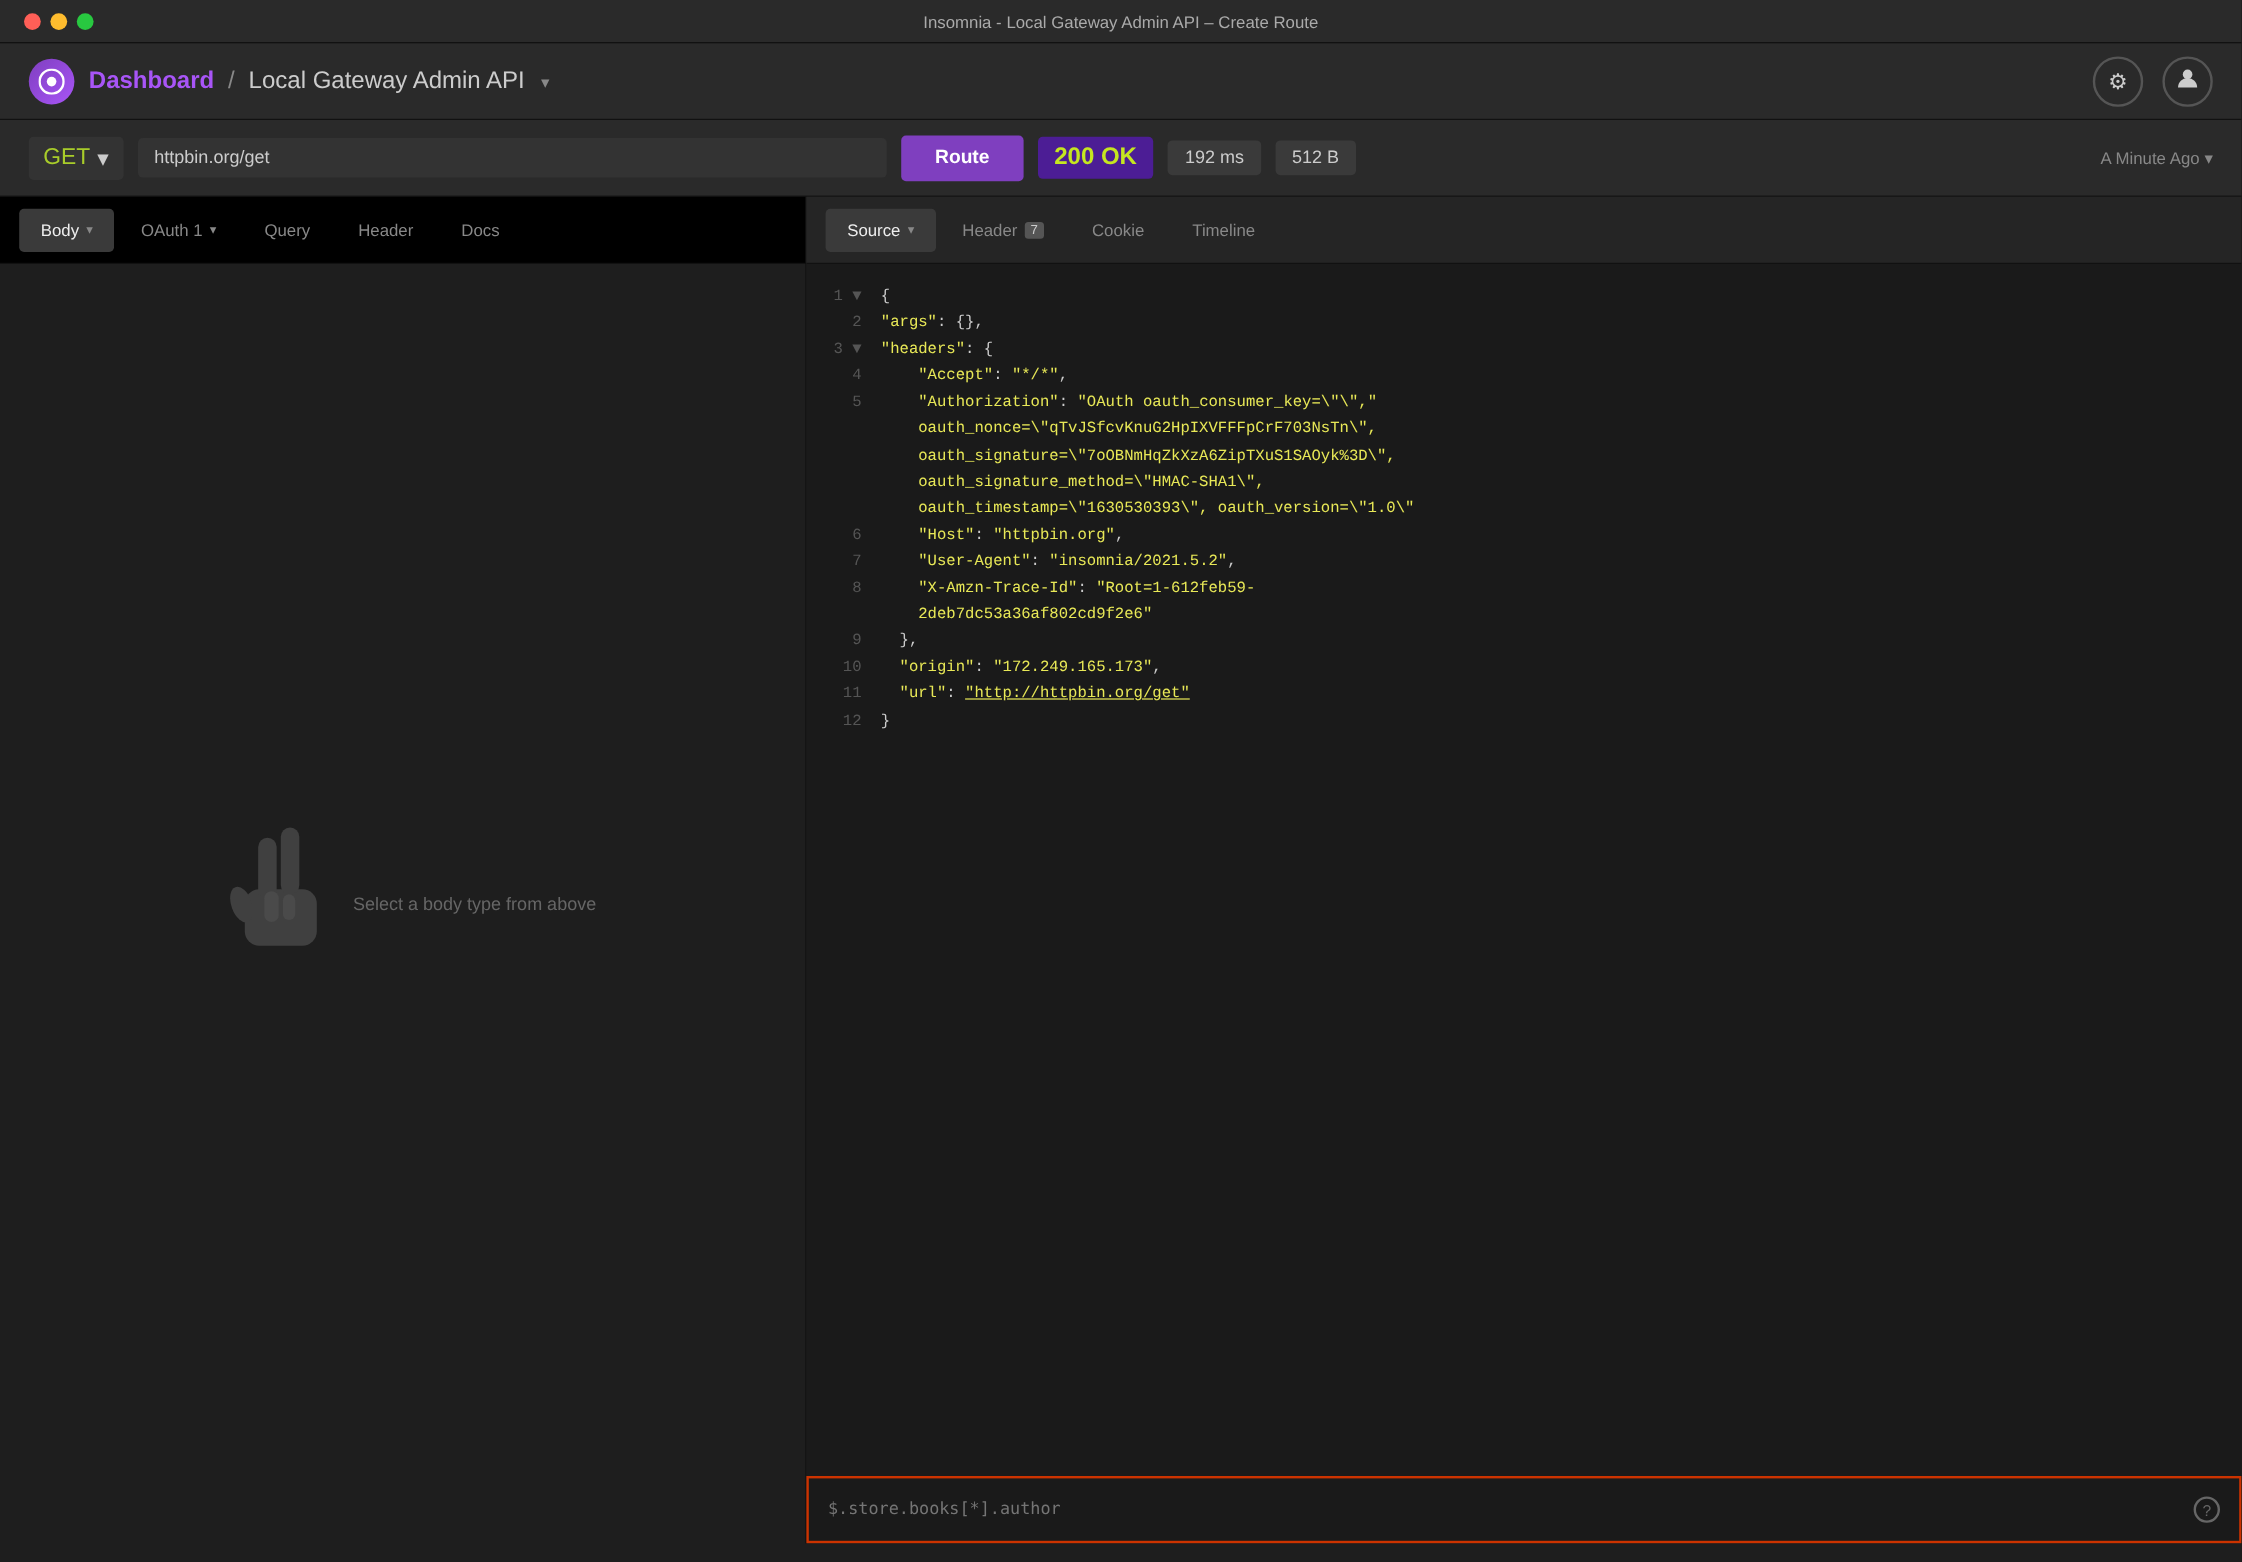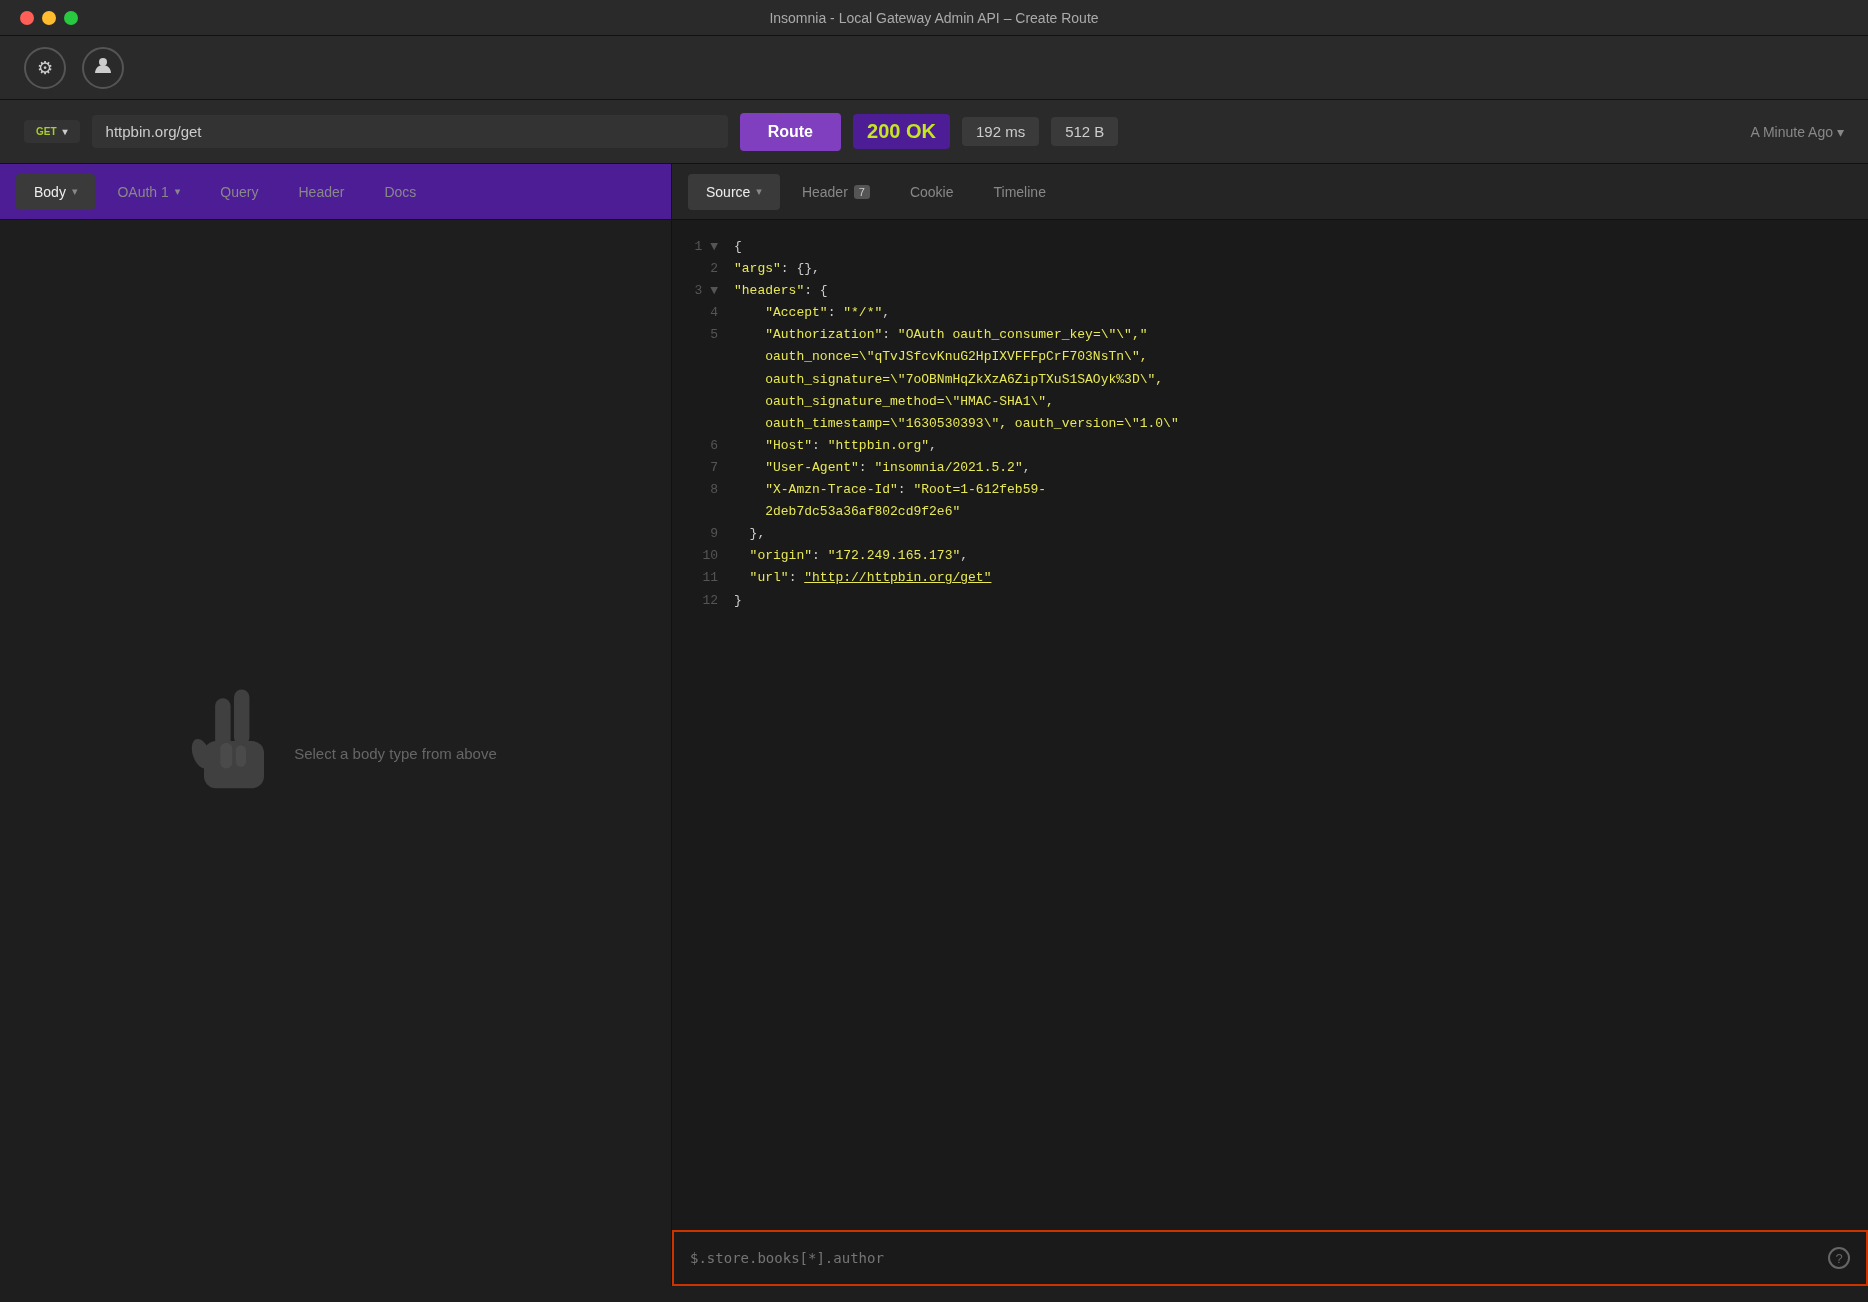--- a/index.html
+++ b/index.html
@@ -121,22 +121,22 @@
     }
     .method-selector {
       display: flex;
       align-items: center;
       gap: 6px;
       background: #333;
       border-radius: 4px;
       padding: 6px 12px;
       cursor: pointer;
       color: #ccc;
-      font-size: 10px;
-      font-weight: 700;
+      font-size: 19px;
+      font-weight: 400;
     }
     .method-get { color: #a8cc2a; }
     .url-input {
       flex: 1;
       background: #333;
       border: none;
       border-radius: 4px;
       padding: 8px 14px;
       color: #ccc;
       font-size: 15px;
@@ -186,21 +186,21 @@
     }
 
     
     .left-panel {
       width: 672px;
       border-right: 1px solid #111;
       display: flex;
       flex-direction: column;
     }
     .left-tabs {
-      background: #4c1d95;
+      background: #000000;
     }
     .left-body {
       flex: 1;
       display: flex;
       align-items: center;
       justify-content: center;
       background: #1e1e1e;
     }
 
     
@@ -323,20 +323,34 @@
 <div class="titlebar">
   <div class="titlebar-dots">
     <div class="dot dot-red"></div>
     <div class="dot dot-yellow"></div>
     <div class="dot dot-green"></div>
   </div>
   <span class="titlebar-title">Insomnia - Local Gateway Admin API – Create Route</span>
 </div>
 
 <div class="header-nav">
+  <div class="header-left">
+    <div class="logo-circle">
+      <svg width="22" height="22" viewBox="0 0 22 22">
+        <circle cx="11" cy="11" r="10" fill="none" stroke="white" stroke-width="2"></circle>
+        <circle cx="11" cy="11" r="4" fill="white"></circle>
+      </svg>
+    </div>
+    <div class="breadcrumb">
+      <span class="breadcrumb-dashboard">Dashboard</span>
+      <span class="breadcrumb-sep">/</span>
+      <span class="breadcrumb-project">Local Gateway Admin API</span>
+      <span class="breadcrumb-arrow">▾</span>
+    </div>
+  </div>
   <div class="header-right">
     <div class="icon-btn">
       <span>⚙</span>
     </div>
     <div class="icon-btn">
       <span>
         <svg width="20" height="20" viewBox="0 0 20 20" fill="currentColor">
           <circle cx="10" cy="7" r="4"></circle>
           <path d="M2 18c0-4.4 3.6-8 8-8s8 3.6 8 8"></path>
         </svg>

